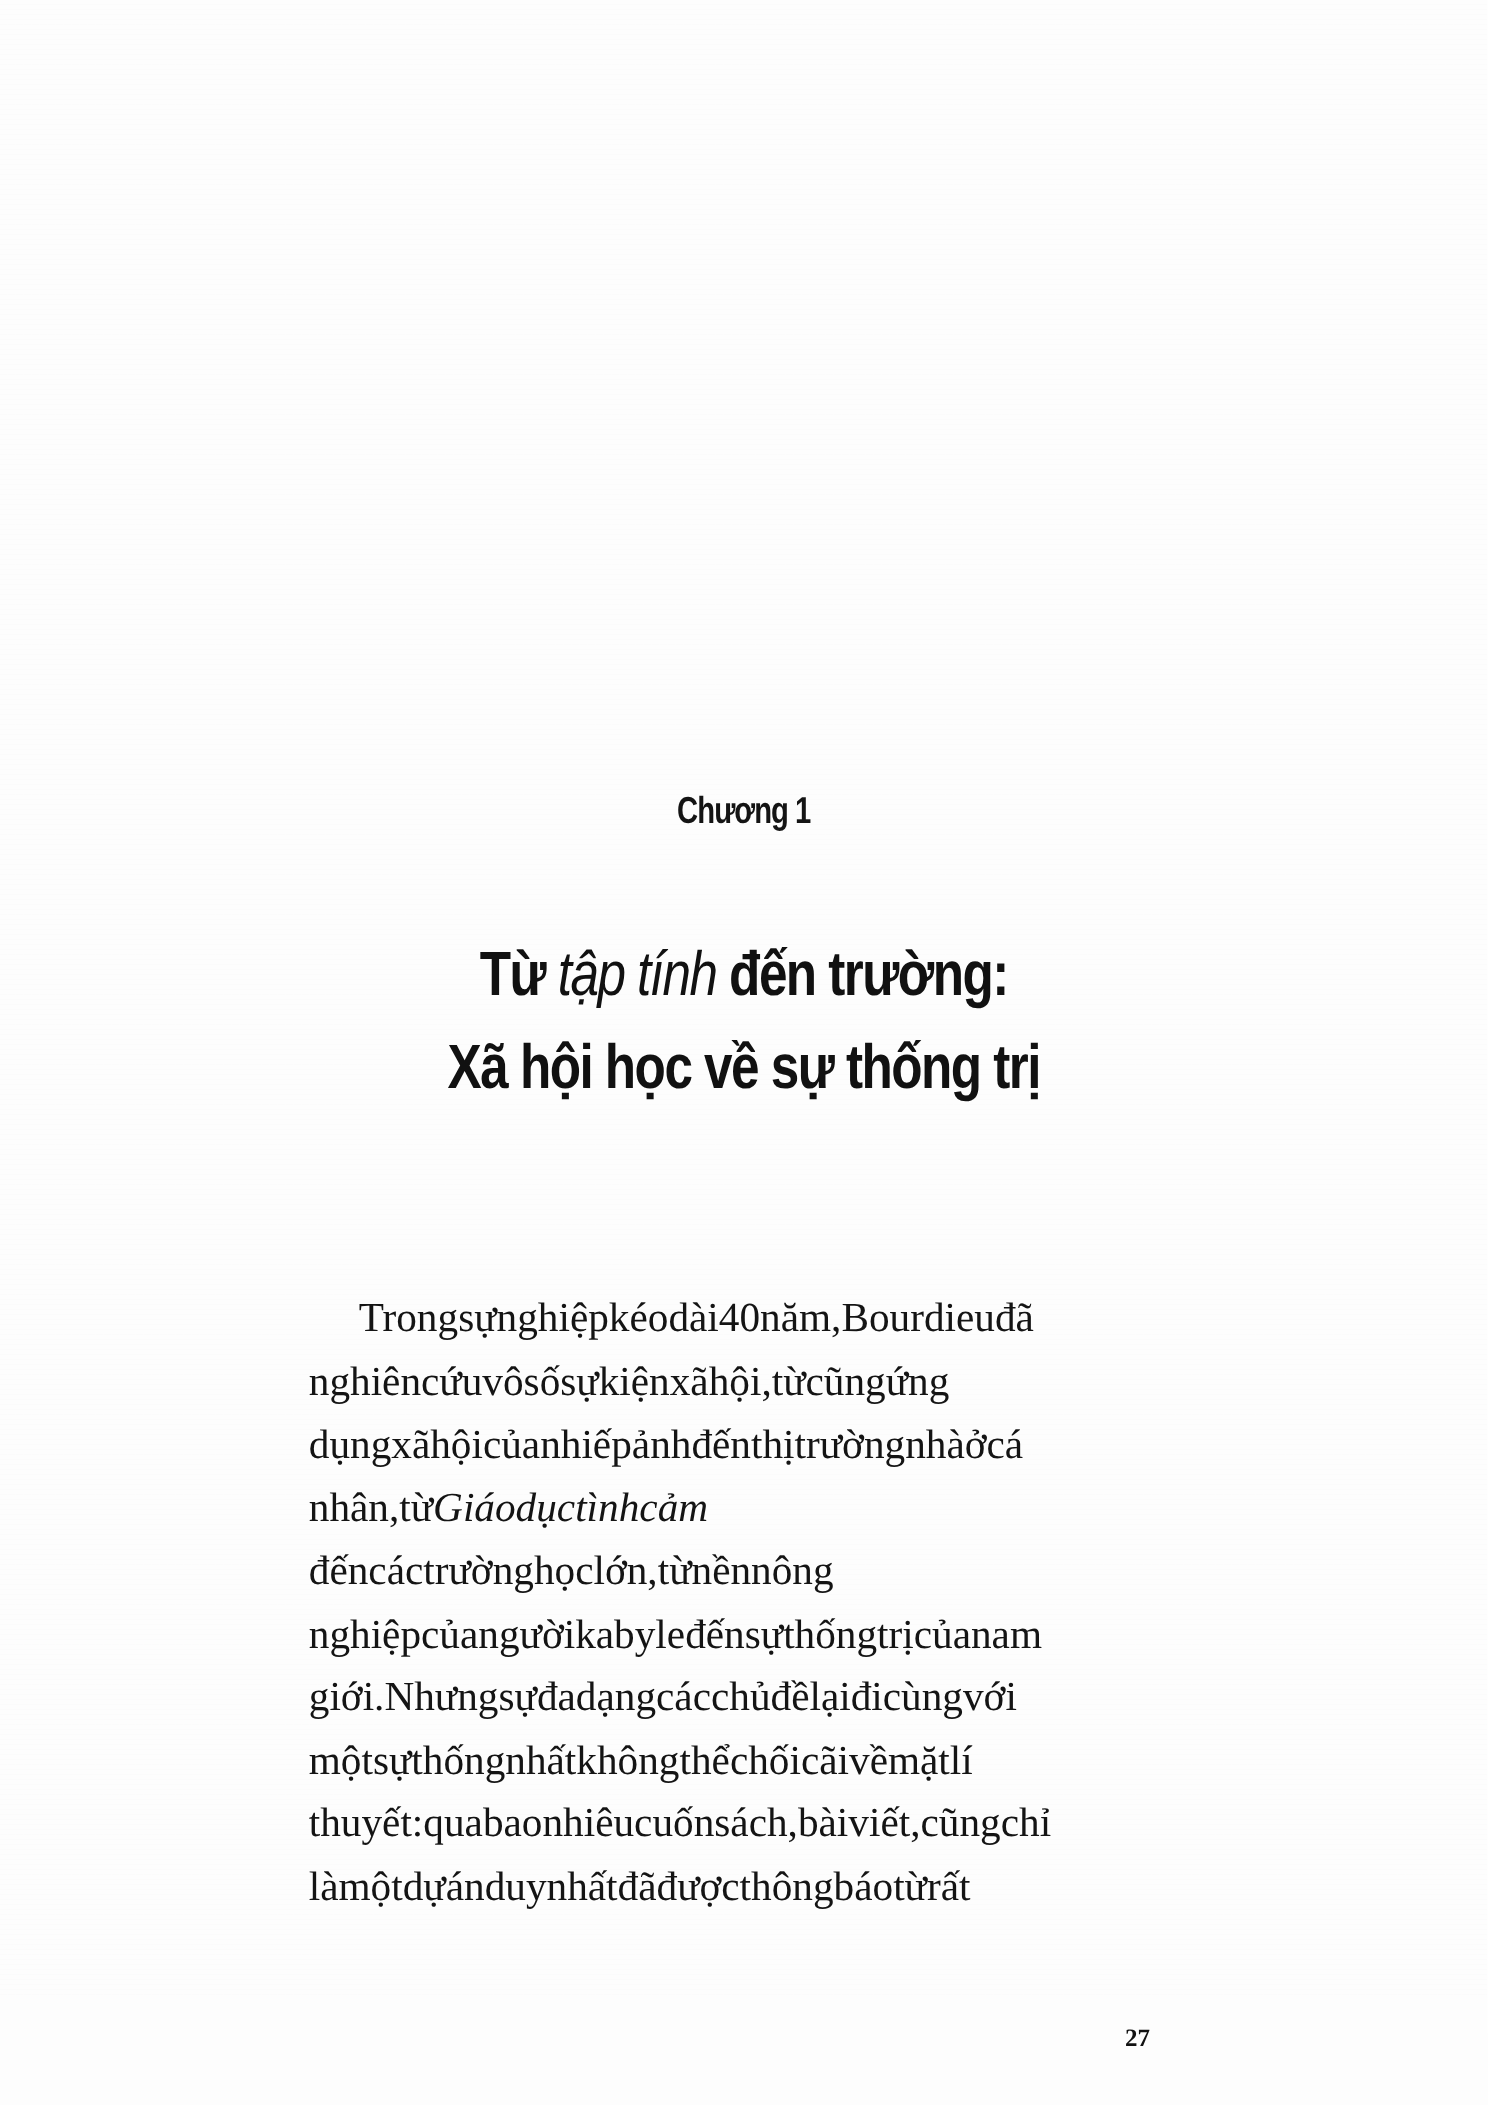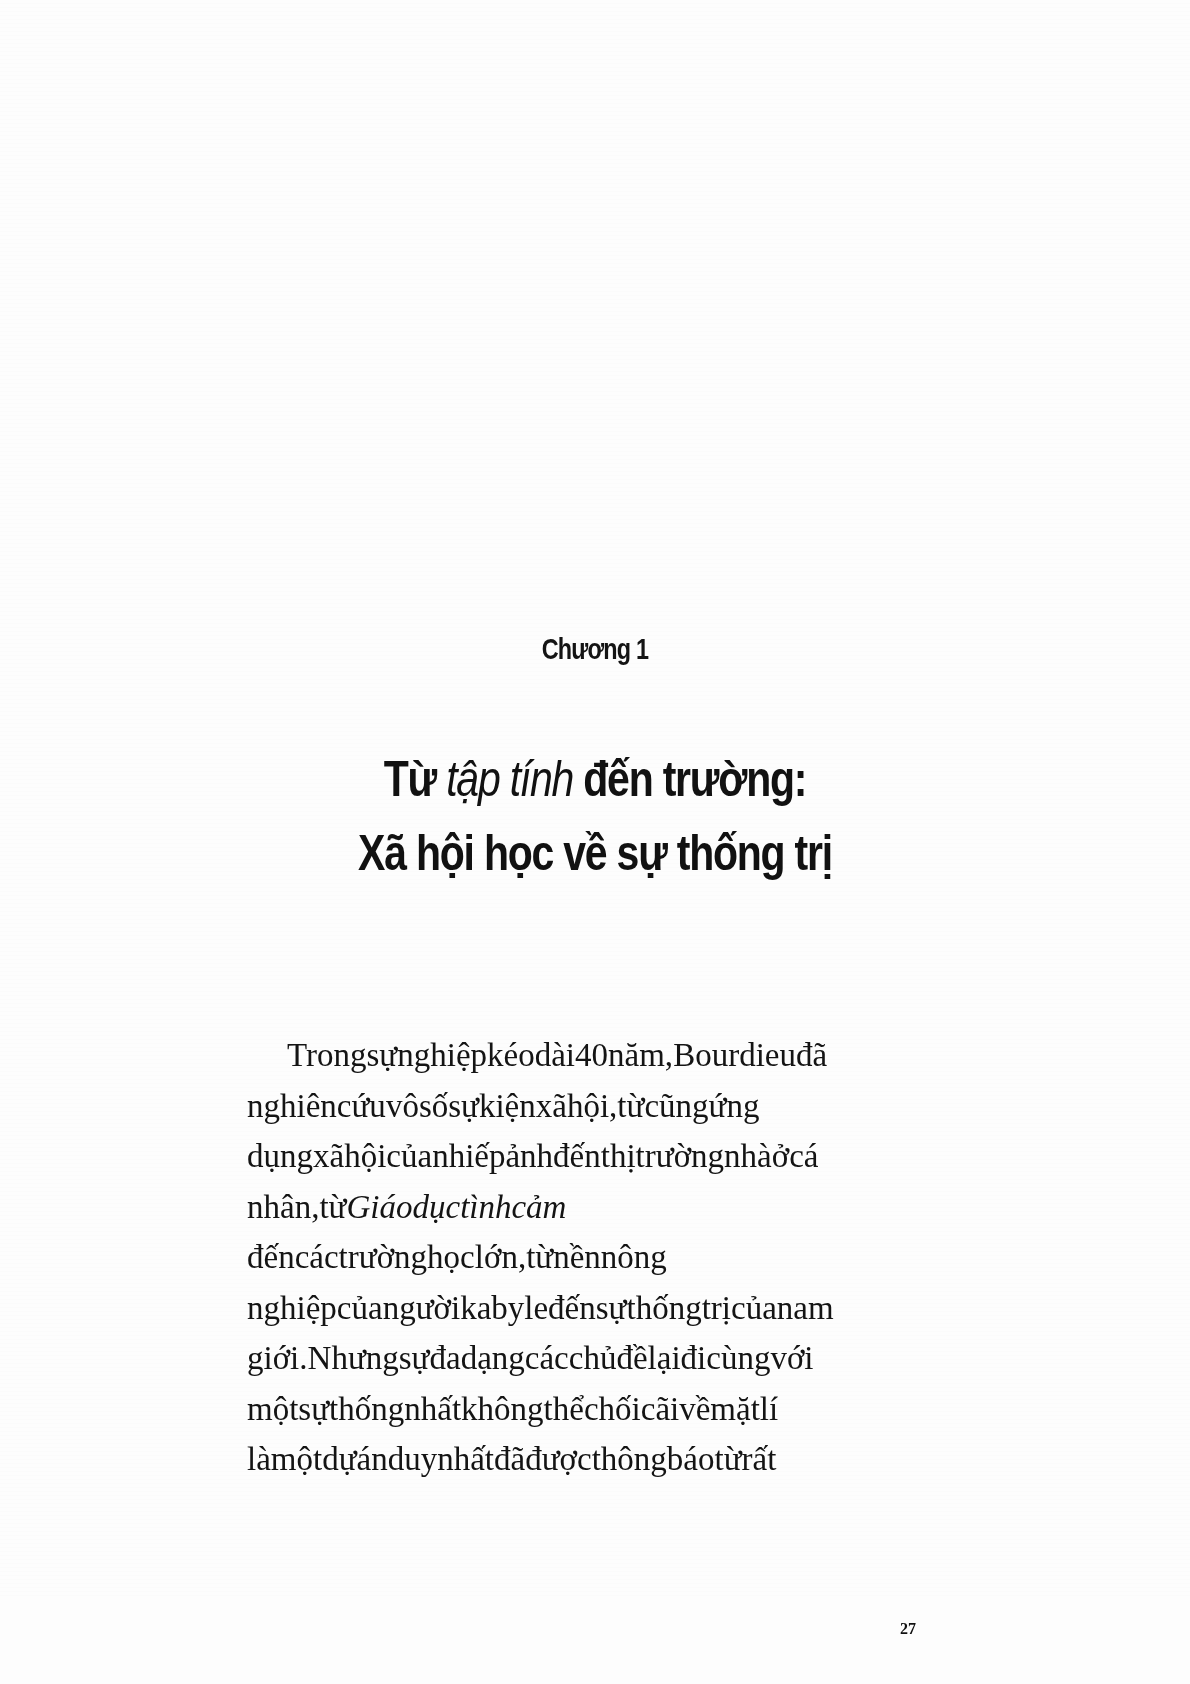--- a/index.html
+++ b/index.html
@@ -83,21 +83,21 @@
     display: flex;
     justify-content: flex-start;
     width: 100%;
   }
   .page-number {
     position: absolute;
     left: 900px;
     top: 1620px;
     font-family: "Liberation Serif", serif;
     font-weight: bold;
-    font-size: 16px;
+    font-size: 20px;
     color: #111111;
   }
 </style>
 </head>
 <body>
 
 <div class="page">
 
   <div class="chapter-label">Chương 1</div>
 
@@ -195,20 +195,32 @@
       <span>nhất</span>
       <span>không</span>
       <span>thể</span>
       <span>chối</span>
       <span>cãi</span>
       <span>về</span>
       <span>mặt</span>
       <span>lí</span>
     </div>
     <div class="justify-row body-line">
+      <span>thuyết:</span>
+      <span>qua</span>
+      <span>bao</span>
+      <span>nhiêu</span>
+      <span>cuốn</span>
+      <span>sách,</span>
+      <span>bài</span>
+      <span>viết,</span>
+      <span>cũng</span>
+      <span>chỉ</span>
+    </div>
+    <div class="justify-row body-line">
       <span>là</span>
       <span>một</span>
       <span>dự</span>
       <span>án</span>
       <span>duy</span>
       <span>nhất</span>
       <span>đã</span>
       <span>được</span>
       <span>thông</span>
       <span>báo</span>

